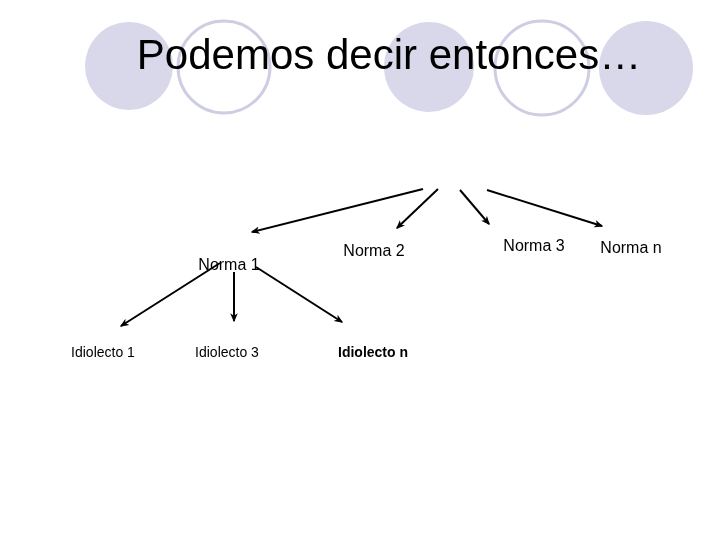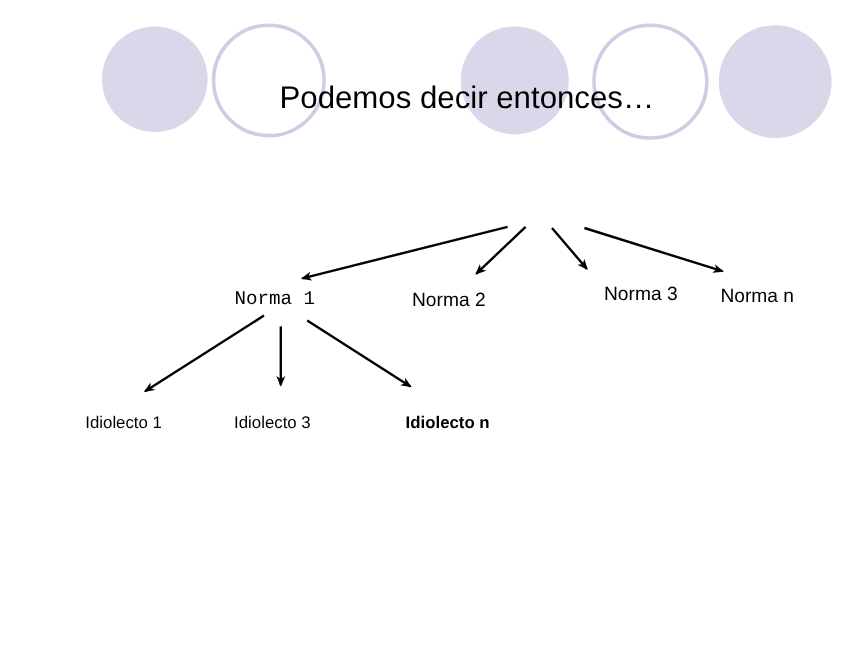--- a/index.html
+++ b/index.html
@@ -12,21 +12,21 @@
     color:#000000;
   }
   .gfx{position:absolute;left:0;top:0;}
   .label{
     position:absolute;
     transform:translateX(-50%);
     white-space:nowrap;
     line-height:1.15;
     color:#000000;
   }
-  .title{font-size:26px;margin-top:36px;}
+  .title{font-size:42px;}
   .root{font-size:25px;}
   .norma{font-size:16px;}
   .idio{font-size:14px;text-align:right;}
   
   .cfill{fill:#D8D8EA;stroke:none;}
   .cline{fill:#FFFFFF;stroke:#CDCDE3;stroke-width:3;}
   
   .conn{stroke:#000000;stroke-width:2;fill:none;}
 </style>
 </head>
@@ -53,21 +53,21 @@
     <line class="conn" x1="487" y1="190" x2="602" y2="226" marker-end="url(#ah)"></line>
 
     <line class="conn" x1="220" y1="263" x2="121" y2="326" marker-end="url(#ah)"></line>
     <line class="conn" x1="234" y1="272" x2="234" y2="321" marker-end="url(#ah)"></line>
     <line class="conn" x1="256" y1="267" x2="342" y2="322" marker-end="url(#ah)"></line>
   </svg>
 
   <div class="label title" style="left:389px;top:31px;">Podemos decir entonces…</div>
 
 
-  <div class="label norma" style="left:229px;top:240px;font-family:Liberation Mono, monospace;">Norma 1</div>
+  <div class="label norma" style="left:229px;top:256px;">Norma 1</div>
   <div class="label norma" style="left:374px;top:242px;">Norma 2</div>
   <div class="label norma" style="left:498px;top:237px;margin-left:36px;">Norma 3</div>
   <div class="label norma" style="left:631px;top:239px;">Norma n</div>
 
   <div class="label idio" style="left:103px;top:344px;">Idiolecto 1</div>
   <div class="label idio" style="left:227px;top:344px;">Idiolecto 3</div>
   <div class="label idio" style="left:373px;top:344px;font-weight:bold;">Idiolecto n</div>
 
 </div>
 

